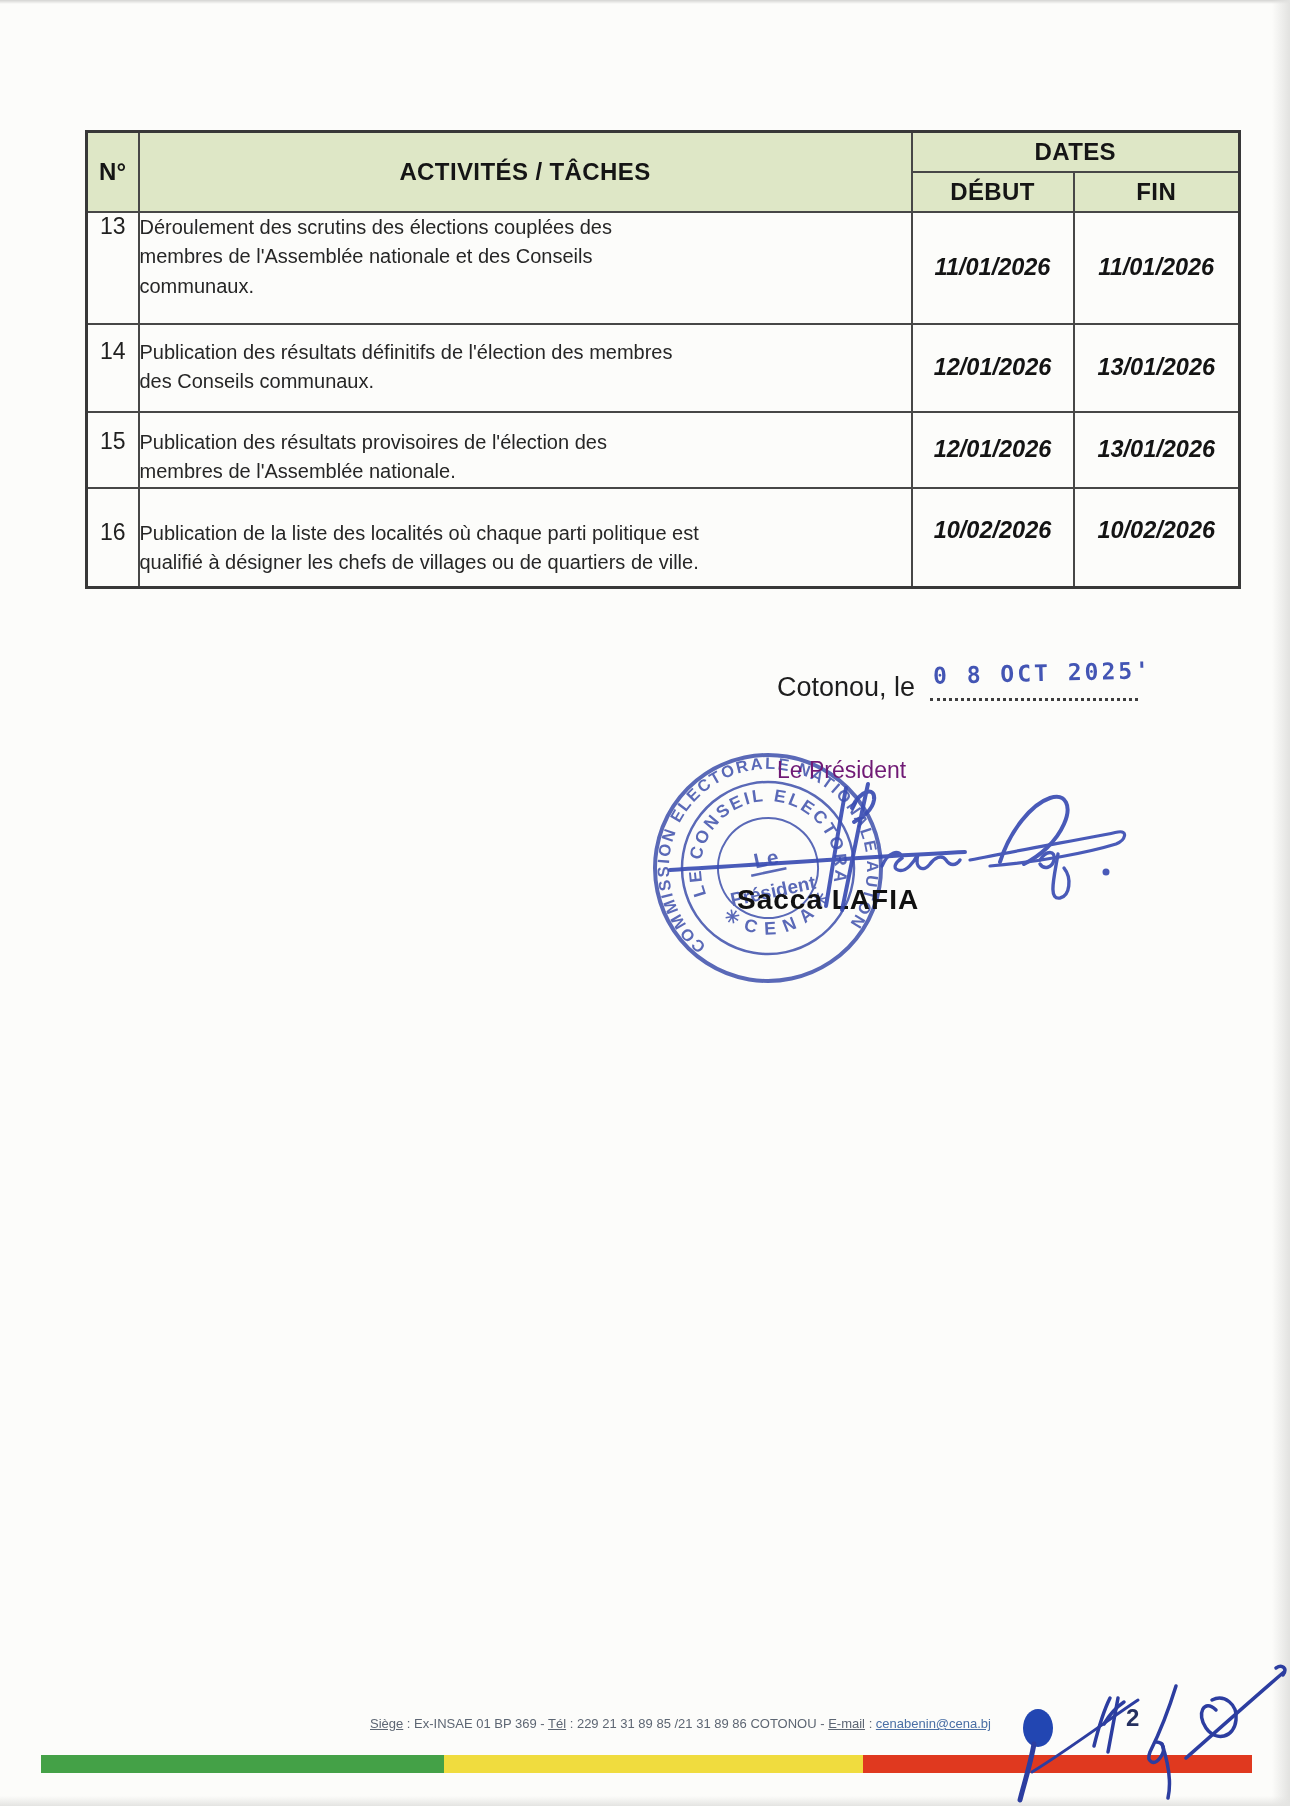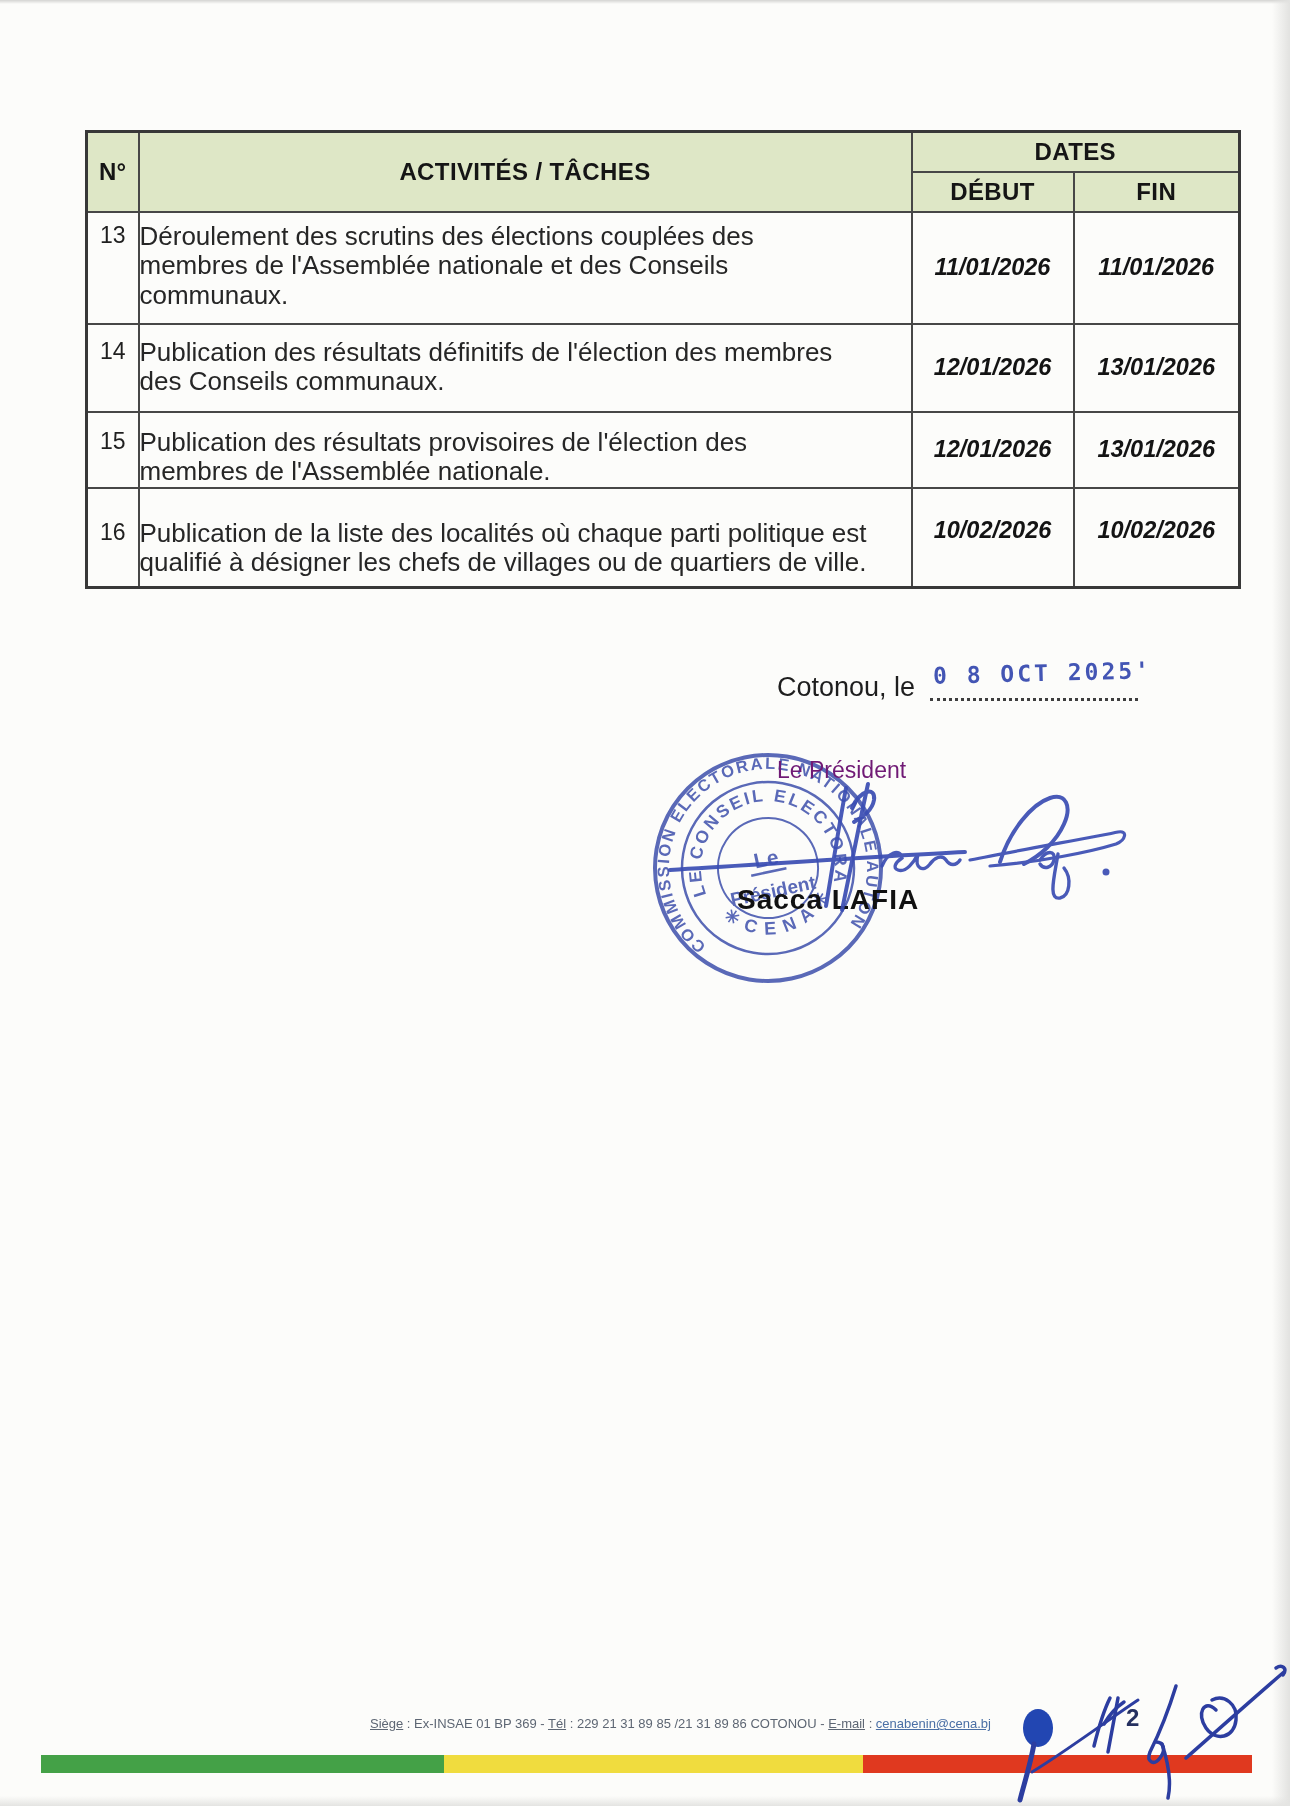--- a/index.html
+++ b/index.html
@@ -15,23 +15,23 @@
   .edge-bottom { position:absolute; left:0; bottom:0; width:100%; height:10px;
     background:linear-gradient(to top,#e4e4e2,rgba(228,228,226,0)); }
 
   
   table.sched { position:absolute; left:85px; top:130px; width:1153px;
     border-collapse:collapse; table-layout:fixed;
     border:3px solid #383838; }
   table.sched th, table.sched td { border:2px solid #474747; padding:0; }
   table.sched th { background:#dee7c6; color:#151515; font-size:24px; font-weight:bold; letter-spacing:.4px; text-align:center; }
   .num-cell  { text-align:center; font-size:23px; vertical-align:top; color:#1f1f1f; }
-  .act-cell  { font-size:26px; line-height:29.5px; padding-left:13px; padding-right:8px; vertical-align:top; color:#262626;border-radius:27px; }
+  .act-cell  { font-size:20px; line-height:29.5px; padding-left:13px; padding-right:8px; vertical-align:top; color:#262626;border-radius:27px; }
   .date-cell { text-align:center; font-weight:bold; font-size:23.5px; vertical-align:middle; color:#141414;font-style:italic; }
-  tr.r13 .num-cell, tr.r13 .act-cell { padding-top:9px; }
+  tr.r13 .num-cell, tr.r13 .act-cell { }
   tr.r14 .num-cell, tr.r14 .act-cell { padding-top:13px; }
   tr.r15 .num-cell, tr.r15 .act-cell { padding-top:15px; }
   tr.r16 .num-cell, tr.r16 .act-cell { padding-top:30px; }
   tr.r16 .date-cell { vertical-align:top; padding-top:28px; }
 
   
   .cotonou { position:absolute; left:777px; top:672px; font-size:27px; color:#1e1e1e; }
   .stamp-date { position:absolute; left:933px; top:660px;
     font-family:"DejaVu Sans Mono", monospace; font-weight:bold; font-size:23px;
     color:#4355b4; letter-spacing:3px; transform:rotate(-1.5deg); white-space:nowrap; }

